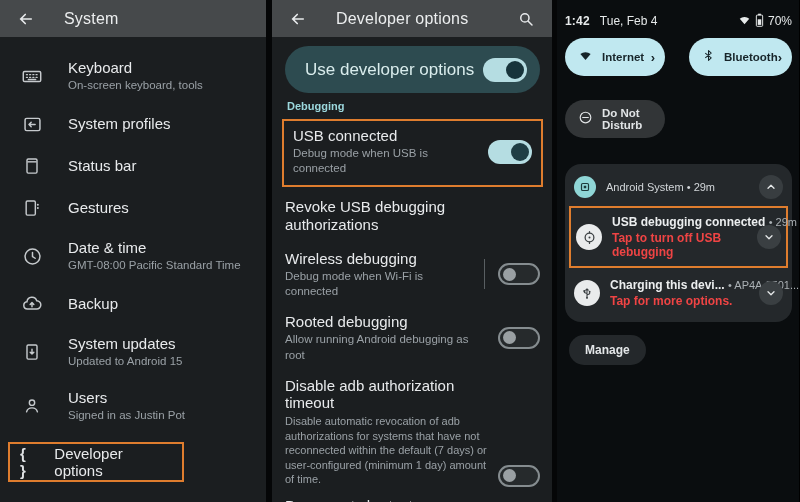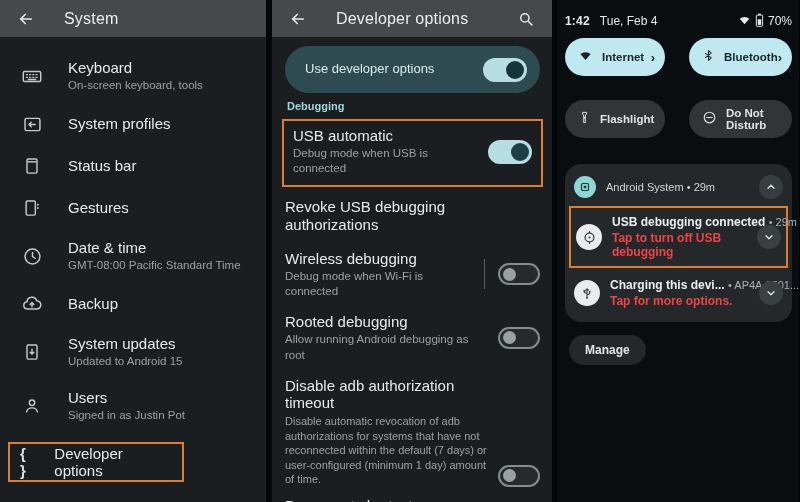--- a/index.html
+++ b/index.html
@@ -50,21 +50,21 @@
     width:176px;height:40px;display:flex;align-items:center;gap:16px;padding:0 10px;}
   .brace{color:#dfe2e4;font-size:15px;font-weight:bold;letter-spacing:1px;}
 
   
   .mp{width:280px;background:var(--bg-panel);}
   .mp .hdr{justify-content:flex-start;}
   .mp-search{margin-left:auto;}
   .mp-content{padding:9px 12px 0 13px;}
   .master-card{background:var(--teal-card);border-radius:25px;height:47px;display:flex;align-items:center;
     padding:0 13px 0 20px;margin-bottom:7px;}
-  .master-card .title{color:var(--teal-text);font-size:13px;}
+  .master-card .title{color:var(--teal-text);font-size:17px;}
   .master-card .tgl{margin-left:auto;}
   .master-card .tgl.on::after{background:#17343b;}
   .section-label{color:var(--teal-label);font-size:11px;font-weight:bold;margin:2px 0 7px 2px;}
   .mp-row{display:flex;align-items:center;margin-bottom:14px;}
   .mp-row .txt{flex:1;min-width:0;padding-right:8px;}
   .usb-box{border:2.5px solid var(--accent-orange);padding:6px 9px 8px 9px;margin:0 -3px 11px -3px;}
   .usb-box .mp-row{margin-bottom:0;}
   .link-row{margin:4px 0 16px 0;}
   .vdiv{width:1px;height:30px;background:#595f62;margin-right:13px;flex:none;}
   .mp-row.tall{align-items:flex-end;}
@@ -236,21 +236,21 @@
       <div class="master-card">
         <span class="title">Use developer options</span>
         <span class="tgl on"></span>
       </div>
 
       <div class="section-label">Debugging</div>
 
       <div class="usb-box">
         <div class="mp-row">
           <span class="txt">
-            <div class="title">USB automatic</div>
+            <div class="title">USB connected</div>
             <div class="sub">Debug mode when USB is connected</div>
           </span>
           <span class="tgl on"></span>
         </div>
       </div>
 
       <div class="link-row">
         <span class="title">Revoke USB debugging authorizations</span>
       </div>
 
@@ -325,29 +325,20 @@
         <span class="chev">›</span>
       </div>
       <div class="tile active">
         <span>
           <svg width="13" height="15" viewBox="0 0 24 24" fill="none" stroke="#17252a" stroke-width="1.9" stroke-linejoin="round">
               <path d="M6 7.5l11 9L12 21V3l5 4.5-11 9"></path>
             </svg>
         </span>
         <span class="tile-label">Bluetooth</span>
         <span class="chev">›</span>
-      </div>
-      <div class="tile inactive">
-        <span>
-          <svg width="13" height="15" viewBox="0 0 24 24" fill="none" stroke="#e1e4e6" stroke-width="1.8">
-              <path d="M8.5 2.5h7v3l-2 3.5v12.5h-3V9l-2-3.5z" stroke-linejoin="round"></path>
-              <path d="M12 11.5v2" stroke-linecap="round"></path>
-            </svg>
-        </span>
-        <span class="tile-label">Flashlight</span>
       </div>
       <div class="tile inactive">
         <span>
           <svg width="15" height="15" viewBox="0 0 24 24" fill="none" stroke="#e1e4e6" stroke-width="1.8">
               <circle cx="12" cy="12" r="8.5"></circle>
               <path d="M7.5 12h9" stroke-linecap="round"></path>
             </svg>
         </span>
         <span class="tile-label">Do Not Disturb</span>
       </div>

